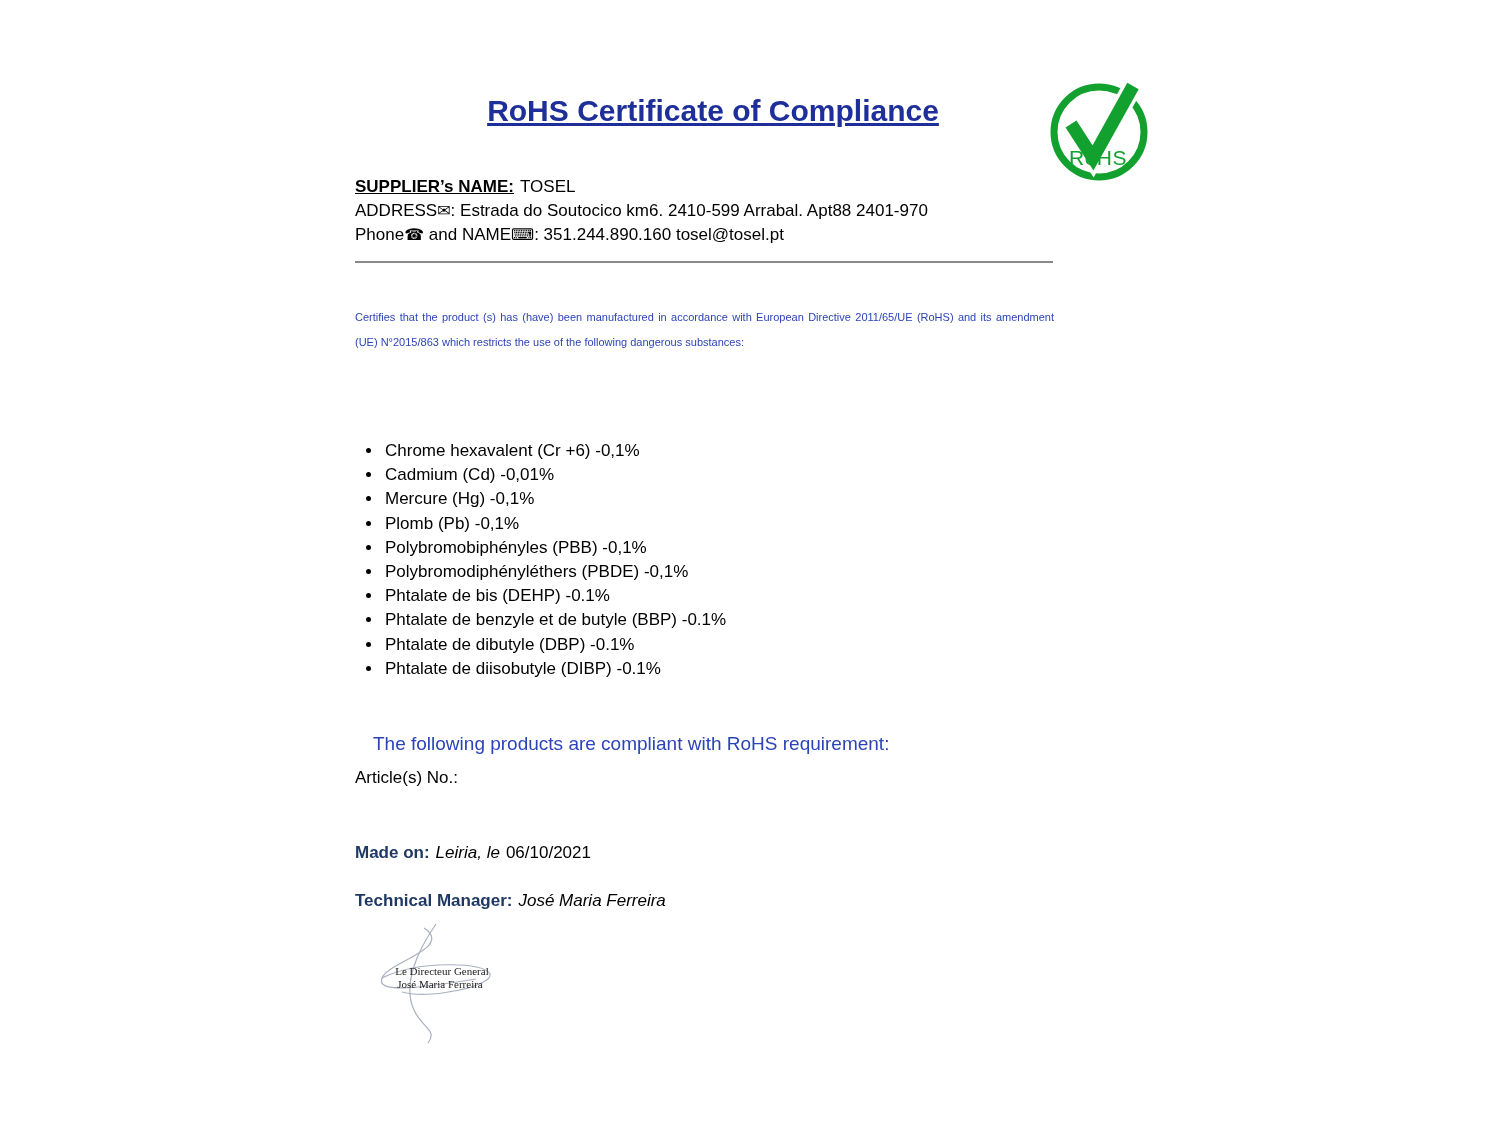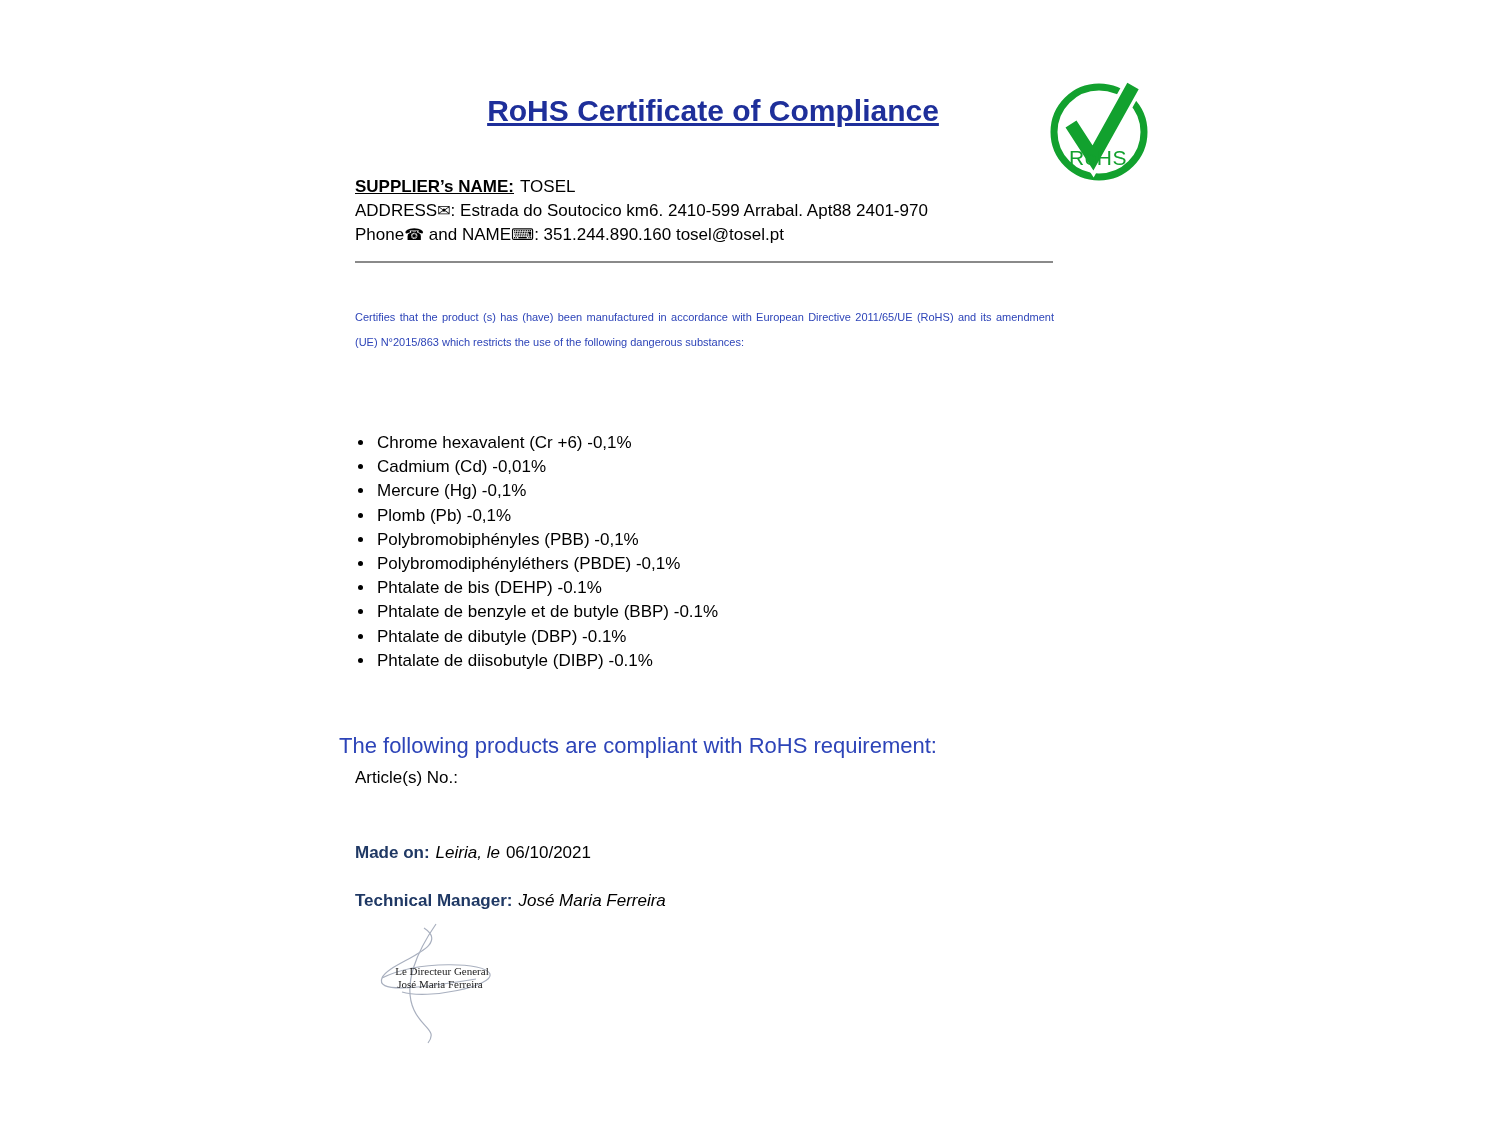--- a/index.html
+++ b/index.html
@@ -32,24 +32,24 @@
 
   .cert {
     left: 355px; top: 305px; width: 699px;
     font-size: 11px; line-height: 24.5px;
     text-align: justify;
     color: var(--blue, #2d44b8);
     margin: 0;
   }
 
   .substances { left: 355px; top: 427px; font-size: 17px; line-height: 24.2px; }
-  .substances ul { margin: 4px; padding: 0 0 0 16px; list-style: disc; }
+  .substances ul { margin: 12px; padding: 0 0 0 16px; list-style: disc; }
   .substances li { padding-left: 2px; }
 
-  .compliance { left: 339px; top: 733px; font-size: 22px; color: var(--blue, #2d44b8); text-align: center; }
+  .compliance { left: 373px; top: 733px; font-size: 19px; color: var(--blue, #2d44b8); text-align: center; }
   .article   { left: 355px; top: 768px; font-size: 17px; }
   .madeon    { left: 355px; top: 843px; font-size: 17px; }
   .techmgr   { left: 355px; top: 891px; font-size: 17px; }
 
   .navy-b { font-weight: bold; color: var(--navy, #1f3864); }
   .ital { font-style: italic; }
 
   .logo { left: 1046px; top: 74px; }
   .logo text { font-family: "Liberation Sans", sans-serif; letter-spacing: 0.5px; }
 

